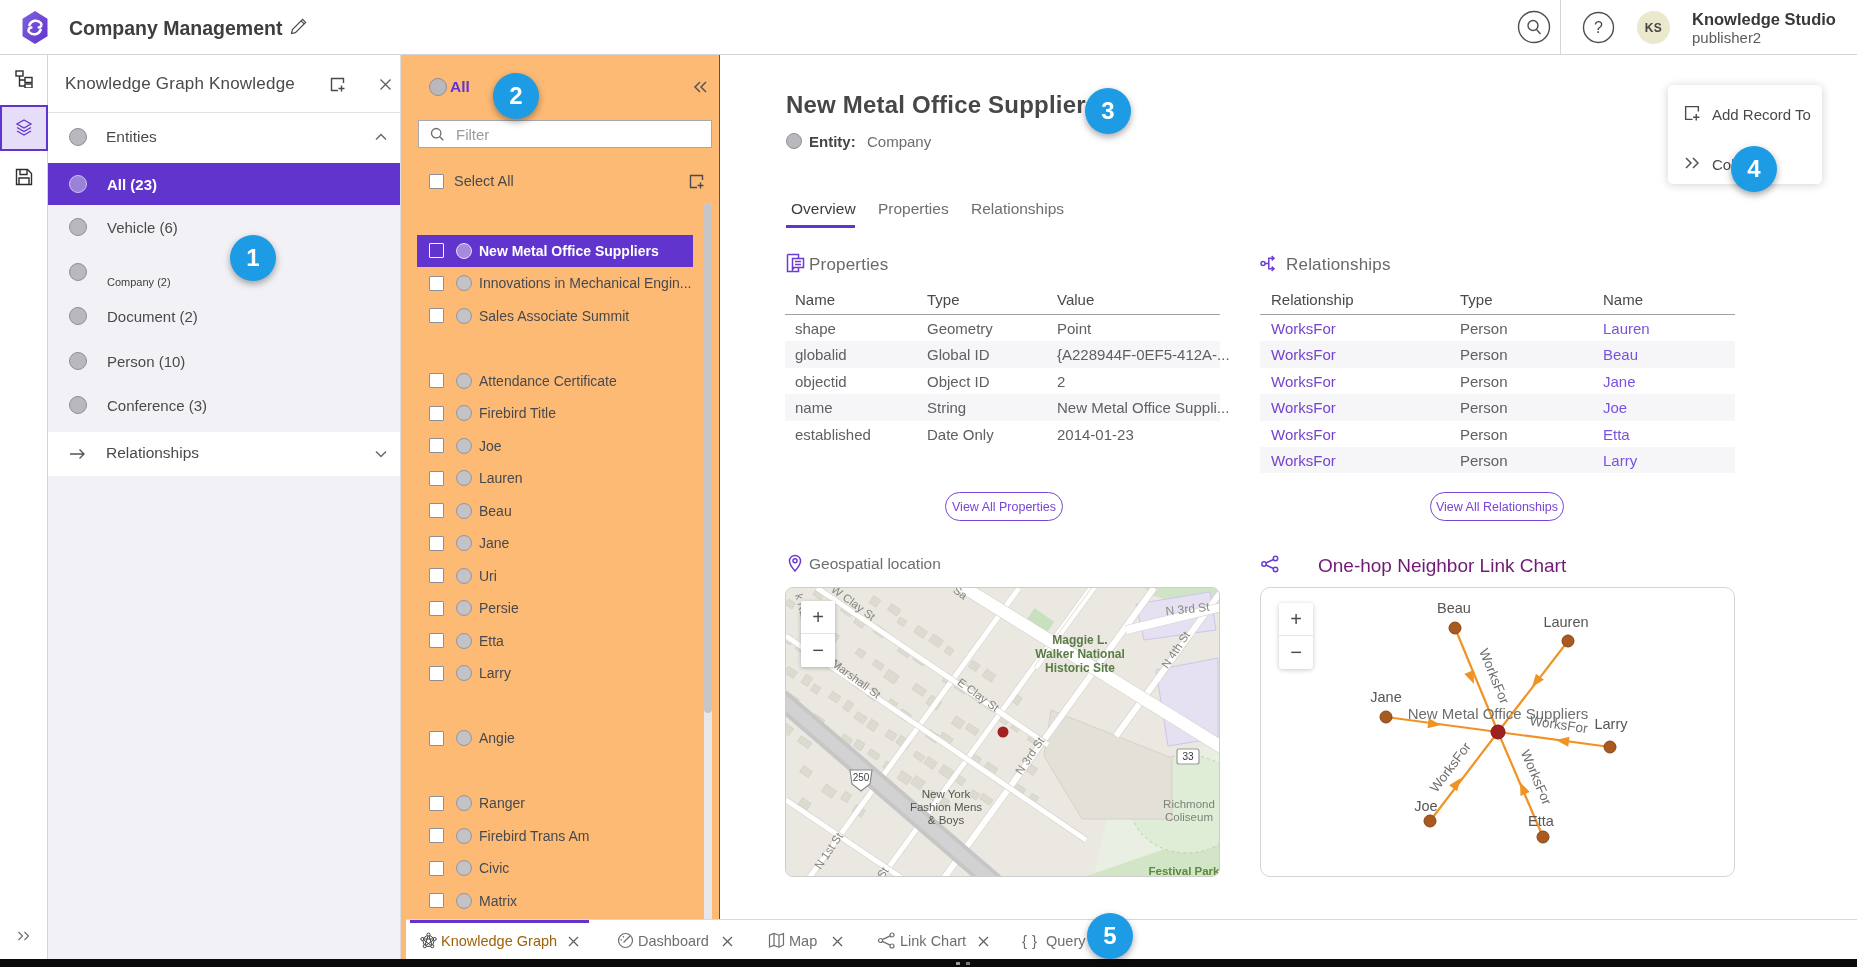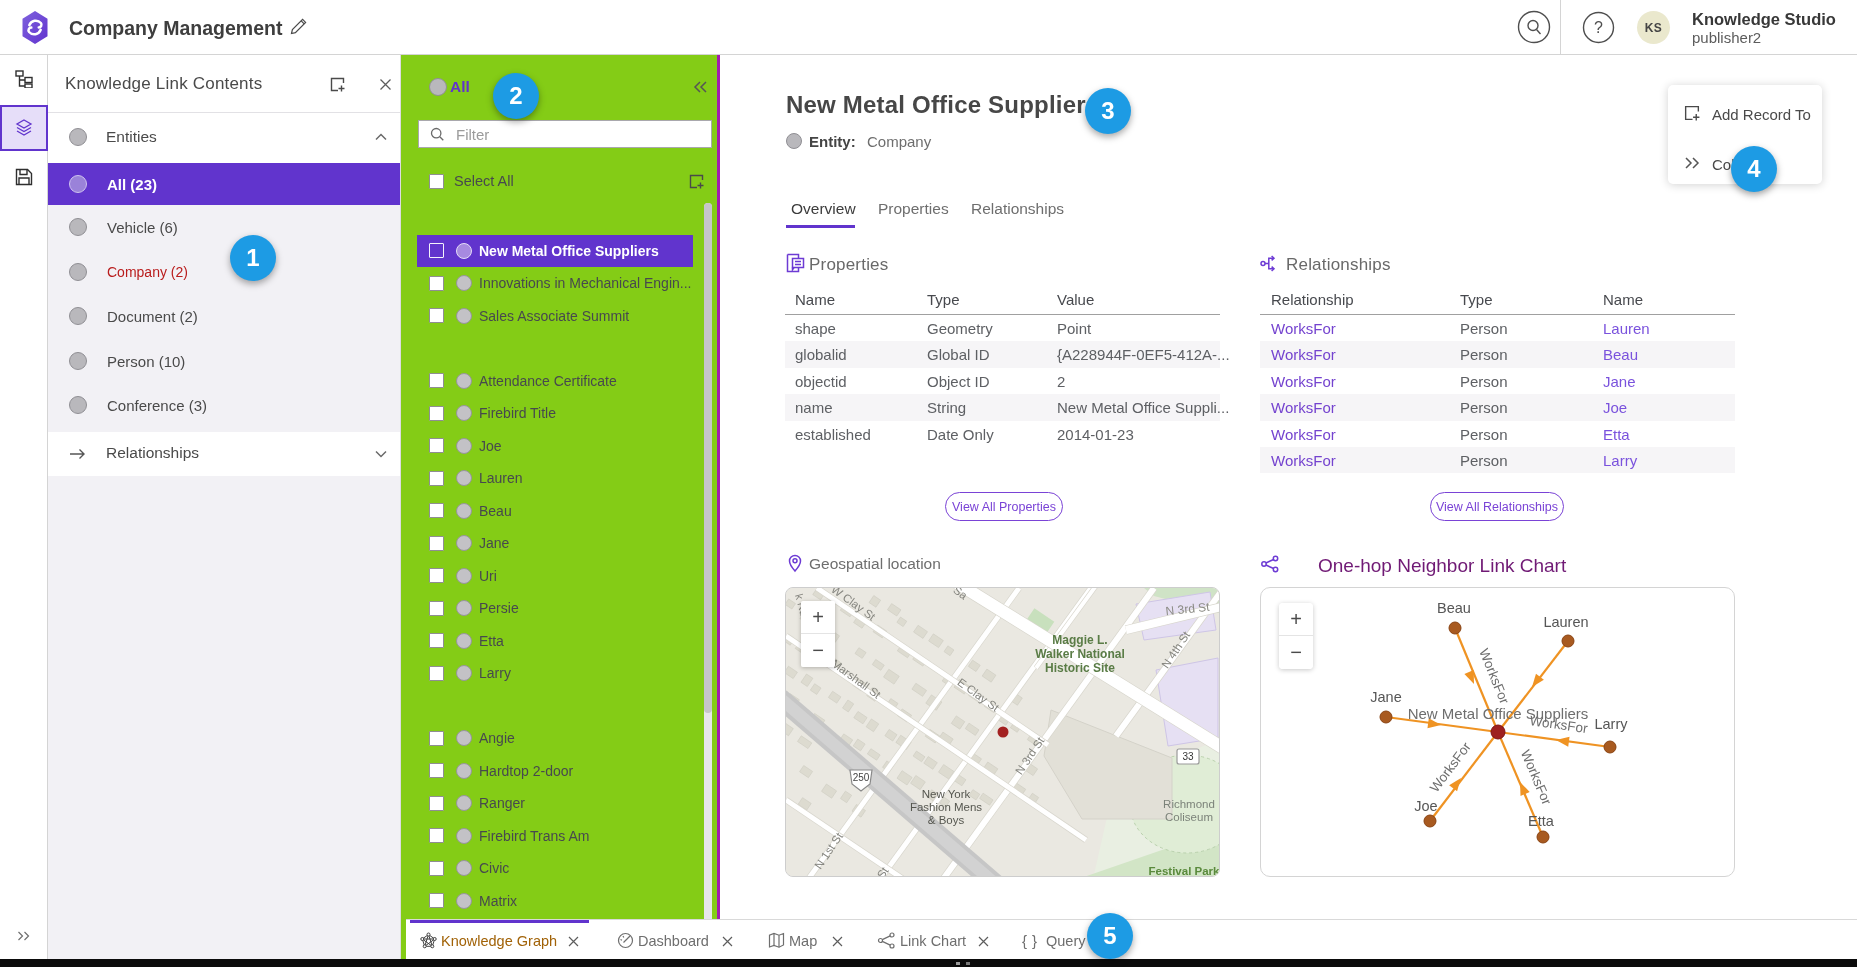--- a/index.html
+++ b/index.html
@@ -70,21 +70,21 @@
       <path d="M5 1.5v5h7v-5"></path>
       <path d="M4 16.5V10h10v6.5"></path>
   </svg>
   <svg class="a" style="left:17px;top:876px" width="13" height="10" viewBox="0 0 13 10" fill="none" stroke="#6e6e6e" stroke-width="1.2">
     <path d="M1.5 1l4 4-4 4M7.5 1l4 4-4 4"></path>
   </svg>
 </div>
 
 <div class="a" style="left:48px;top:55px;width:352px;height:904px;background:#f2f1f5;z-index:9">
   <div class="a" style="left:0;top:0;width:352px;height:58px;background:#fff;border-bottom:1px solid #e2e1e5">
-    <div class="a" style="left:17px;top:19px;font-size:17px;color:#4a4a4a;letter-spacing:.2px">Knowledge Link Contents</div>
+    <div class="a" style="left:17px;top:19px;font-size:17px;color:#4a4a4a;letter-spacing:.2px">Knowledge Graph Knowledge</div>
     <svg class="a" style="left:281px;top:21px" width="17" height="17" viewBox="0 0 17 17" fill="none" stroke="#4a4a4a" stroke-width="1.4">
       <path d="M14.5 7V2.5H2.5v12H9"></path>
         <path d="M12.5 9.5v6M9.5 12.5h6"></path>
     </svg>
     <svg class="a" style="left:331px;top:23px" width="13" height="13" viewBox="0 0 13 13" stroke="#5d5d5d" stroke-width="1.3">
       <path d="M1.5 1.5l10 10M11.5 1.5l-10 10"></path>
     </svg>
   </div>
   <div class="a" style="left:0;top:58px;width:352px;height:50px;background:#fff">
     <div class="a radio" style="left:21px;top:15px;width:18px;height:18px"></div>
@@ -97,21 +97,21 @@
     <div class="a" style="left:21px;top:12px;width:18px;height:18px;border-radius:50%;background:#9a82d9;border:1px solid #cfc3ef"></div>
     <div class="a" style="left:59px;top:13px;font-size:15px;font-weight:700;color:#fff">All (23)</div>
   </div>
   <div class="a" style="left:21px;top:163px;width:18px;height:18px">
       <div class="radio" style="width:18px;height:18px"></div>
     </div>
   <div class="a" style="left:59px;top:164px;font-size:15px;color:#4a4a4a">Vehicle (6)</div>
   <div class="a" style="left:21px;top:208px">
       <div class="radio" style="width:18px;height:18px"></div>
     </div>
-  <div class="a" style="left:59px;top:209px;font-size:14px;color:#b91c1c">Company (2)</div>
+  <div class="a" style="left:59px;top:221px;font-size:11px;color:#404040">Company (2)</div>
   <div class="a" style="left:21px;top:252px">
       <div class="radio" style="width:18px;height:18px"></div>
     </div>
   <div class="a" style="left:59px;top:253px;font-size:15px;color:#4a4a4a">Document (2)</div>
   <div class="a" style="left:21px;top:297px">
       <div class="radio" style="width:18px;height:18px"></div>
     </div>
   <div class="a" style="left:59px;top:298px;font-size:15px;color:#4a4a4a">Person (10)</div>
   <div class="a" style="left:21px;top:341px">
       <div class="radio" style="width:18px;height:18px"></div>
@@ -121,21 +121,21 @@
     <svg class="a" style="left:21px;top:15px" width="18" height="14" viewBox="0 0 18 14" fill="none" stroke="#555" stroke-width="1.4">
       <path d="M1 7h14M10.5 2.5L15 7l-4.5 4.5"></path>
     </svg>
     <div class="a" style="left:58px;top:12px;font-size:15.5px;color:#4a4a4a">Relationships</div>
     <svg class="a" style="left:326px;top:17px" width="14" height="10" viewBox="0 0 14 10" fill="none" stroke="#6a6a6a" stroke-width="1.5">
       <path d="M2 2.5l5 5 5-5"></path>
     </svg>
   </div>
 </div>
 
-<div class="a" style="left:400px;top:55px;width:320px;height:904px;background:#84cc16;border-right:3px solid #a21caf;border-left:1px solid #dddce1;z-index:8;overflow:hidden">
+<div class="a" style="left:400px;top:55px;width:320px;height:904px;background:#fdba74;border-right:1px solid #a21caf;border-left:1px solid #dddce1;z-index:8;overflow:hidden">
   <div class="a radio" style="left:28px;top:23px;width:18px;height:18px"></div>
   <div class="a" style="left:49px;top:23px;font-size:15.5px;font-weight:600;color:#6134cd">All</div>
   <svg class="a" style="left:292px;top:25px" width="15" height="14" viewBox="0 0 15 14" fill="none" stroke="#555" stroke-width="1.5">
     <path d="M7 2L2 7l5 5M13 2L8 7l5 5"></path>
   </svg>
   <div class="a" style="left:17px;top:65px;width:294px;height:28px;background:#fff;border:1px solid #a9a8ad">
     <svg class="a" style="left:11px;top:6px" width="15" height="15" viewBox="0 0 15 15" fill="none" stroke="#6a6a6a" stroke-width="1.3">
       <circle cx="6.2" cy="6.2" r="4.7"></circle>
         <path d="M9.8 9.8l3.5 3.5"></path>
     </svg>
@@ -209,25 +209,20 @@
   </div>
   <div class="a" style="left:16px;top:602.0px;width:276px;height:32.5px">
     <div class="a cb" style="left:12px;top:8.5px;width:15px;height:15px"></div>
     <div class="a" style="left:39px;top:8px;width:16px;height:16px;border-radius:50%;background:#c3c2c6;border:1px solid #96959a"></div>
     <div class="a" style="left:62px;top:8px;font-size:14px;color:#47494e;white-space:nowrap">Larry</div>
   </div>
   <div class="a" style="left:16px;top:667.0px;width:276px;height:32.5px">
     <div class="a cb" style="left:12px;top:8.5px;width:15px;height:15px"></div>
     <div class="a" style="left:39px;top:8px;width:16px;height:16px;border-radius:50%;background:#c3c2c6;border:1px solid #96959a"></div>
     <div class="a" style="left:62px;top:8px;font-size:14px;color:#47494e;white-space:nowrap">Angie</div>
-  </div>
-  <div class="a" style="left:16px;top:699.5px;width:276px;height:32.5px">
-    <div class="a cb" style="left:12px;top:8.5px;width:15px;height:15px"></div>
-    <div class="a" style="left:39px;top:8px;width:16px;height:16px;border-radius:50%;background:#c3c2c6;border:1px solid #96959a"></div>
-    <div class="a" style="left:62px;top:8px;font-size:14px;color:#47494e;white-space:nowrap">Hardtop 2-door</div>
   </div>
   <div class="a" style="left:16px;top:732.0px;width:276px;height:32.5px">
     <div class="a cb" style="left:12px;top:8.5px;width:15px;height:15px"></div>
     <div class="a" style="left:39px;top:8px;width:16px;height:16px;border-radius:50%;background:#c3c2c6;border:1px solid #96959a"></div>
     <div class="a" style="left:62px;top:8px;font-size:14px;color:#47494e;white-space:nowrap">Ranger</div>
   </div>
   <div class="a" style="left:16px;top:764.5px;width:276px;height:32.5px">
     <div class="a cb" style="left:12px;top:8.5px;width:15px;height:15px"></div>
     <div class="a" style="left:39px;top:8px;width:16px;height:16px;border-radius:50%;background:#c3c2c6;border:1px solid #96959a"></div>
     <div class="a" style="left:62px;top:8px;font-size:14px;color:#47494e;white-space:nowrap">Firebird Trans Am</div>

